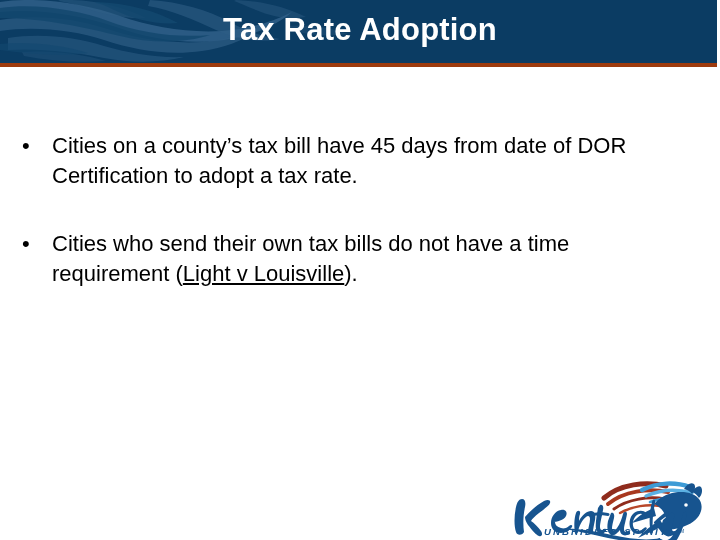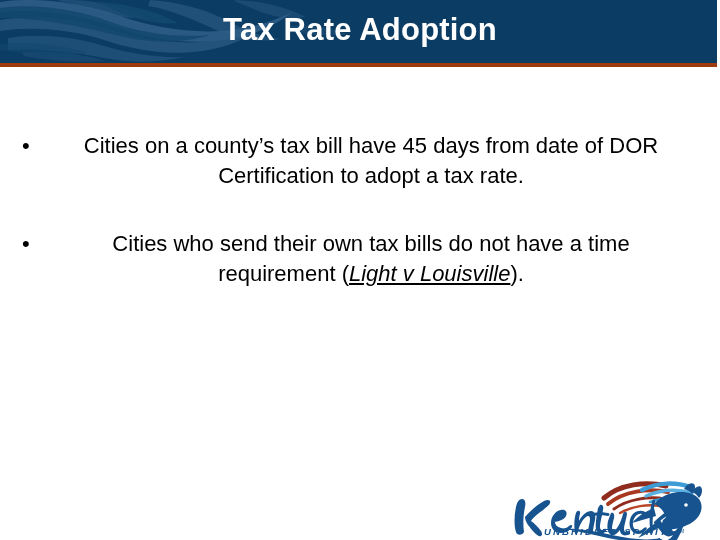--- a/index.html
+++ b/index.html
@@ -95,24 +95,22 @@
     left: 4px;
     top: 0;
     width: 18px;
     font-size: 22px;
     line-height: 30px;
     color: #000000;
     text-align: left;
   }
   .bullet-text {
     display: block;
-    text-align: center;
   }
   .case-cite {
-    font-style: italic;
     text-decoration: underline;
   }
 
   
   .logo {
     position: absolute;
     left: 508px;
     top: 480px;
     width: 196px;
     height: 62px;

